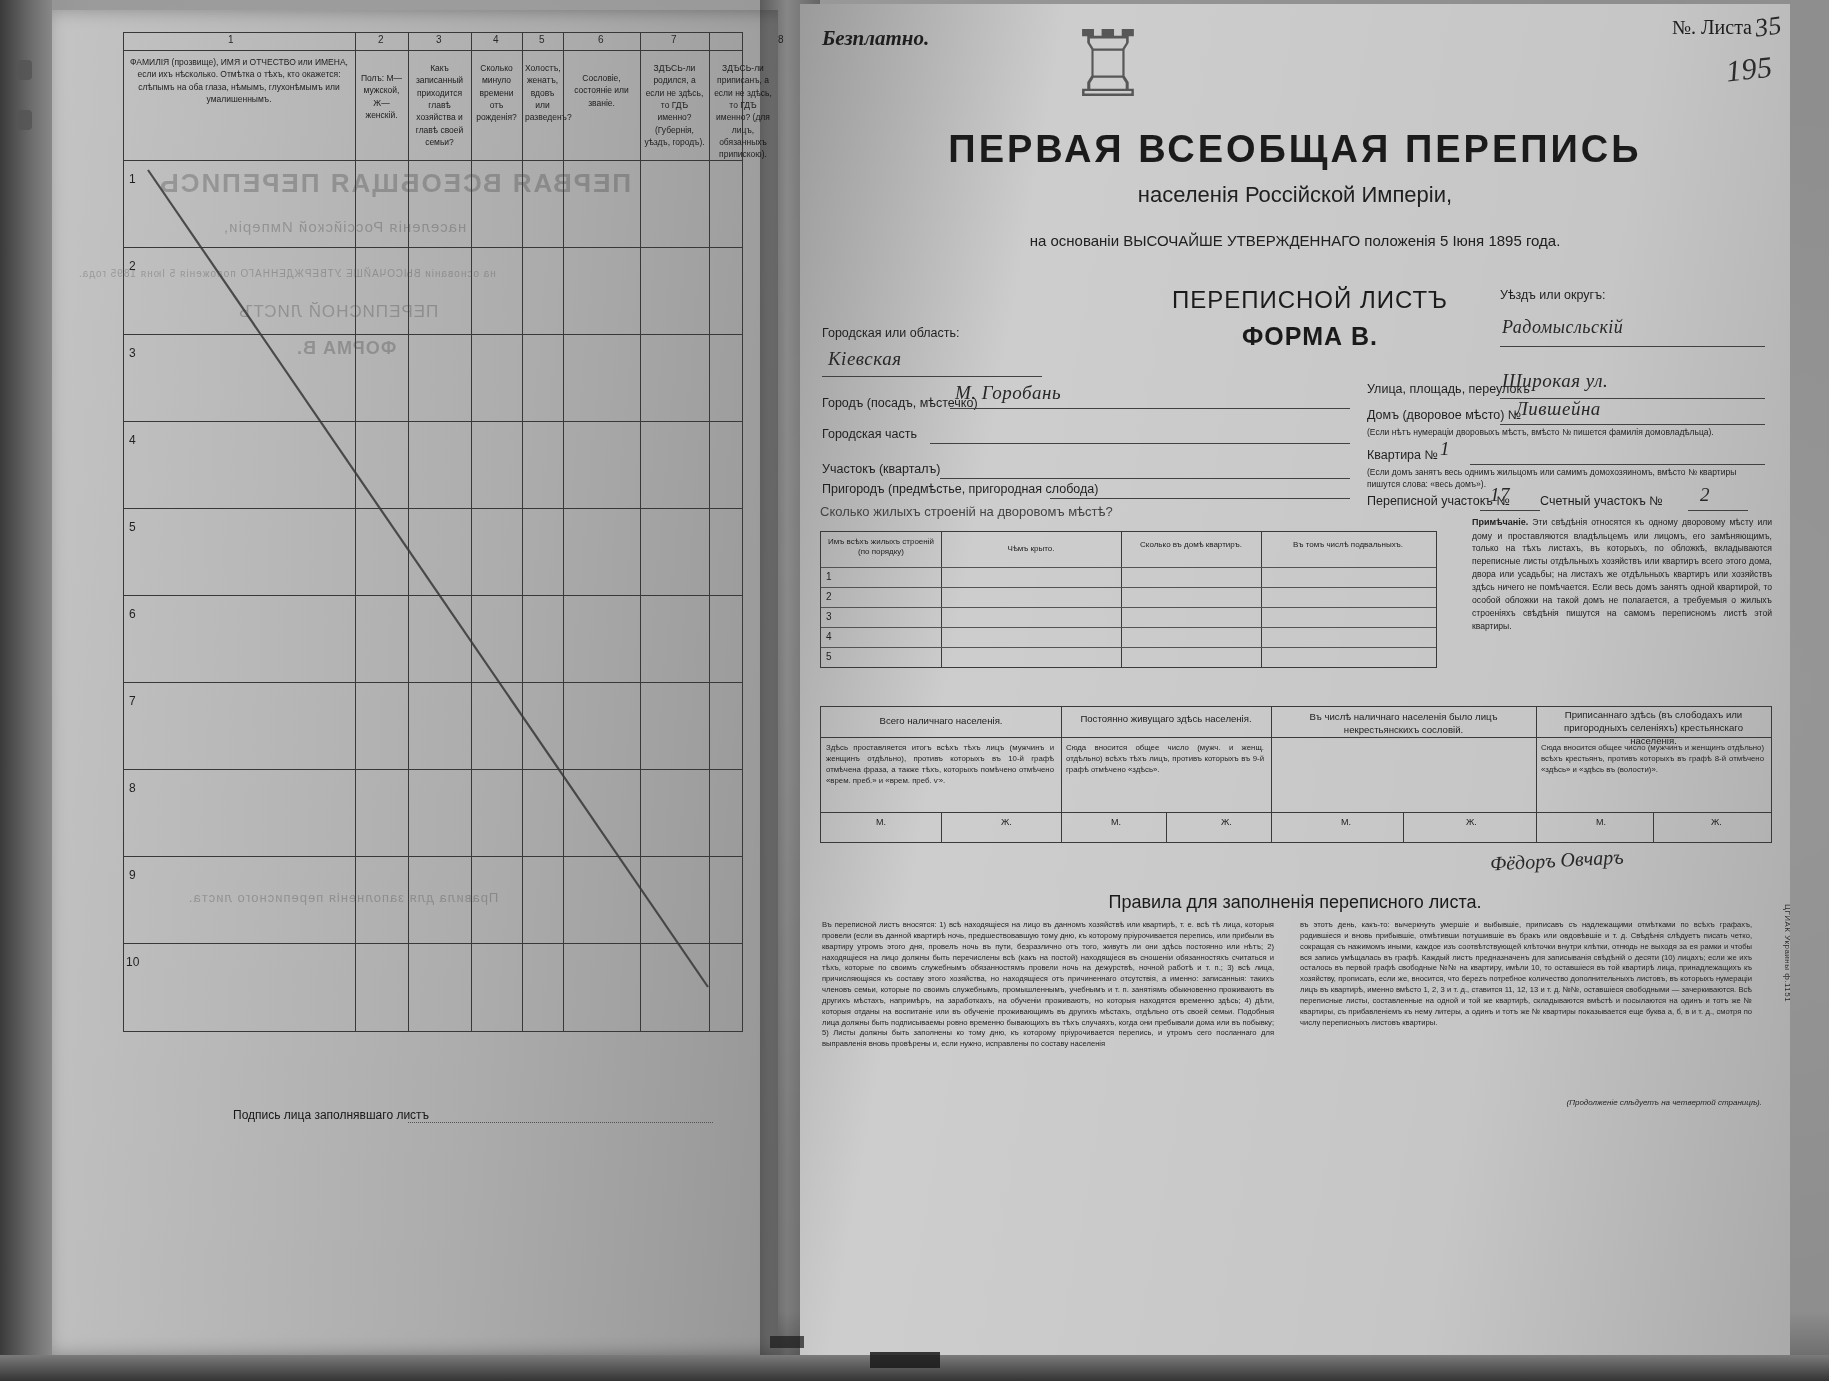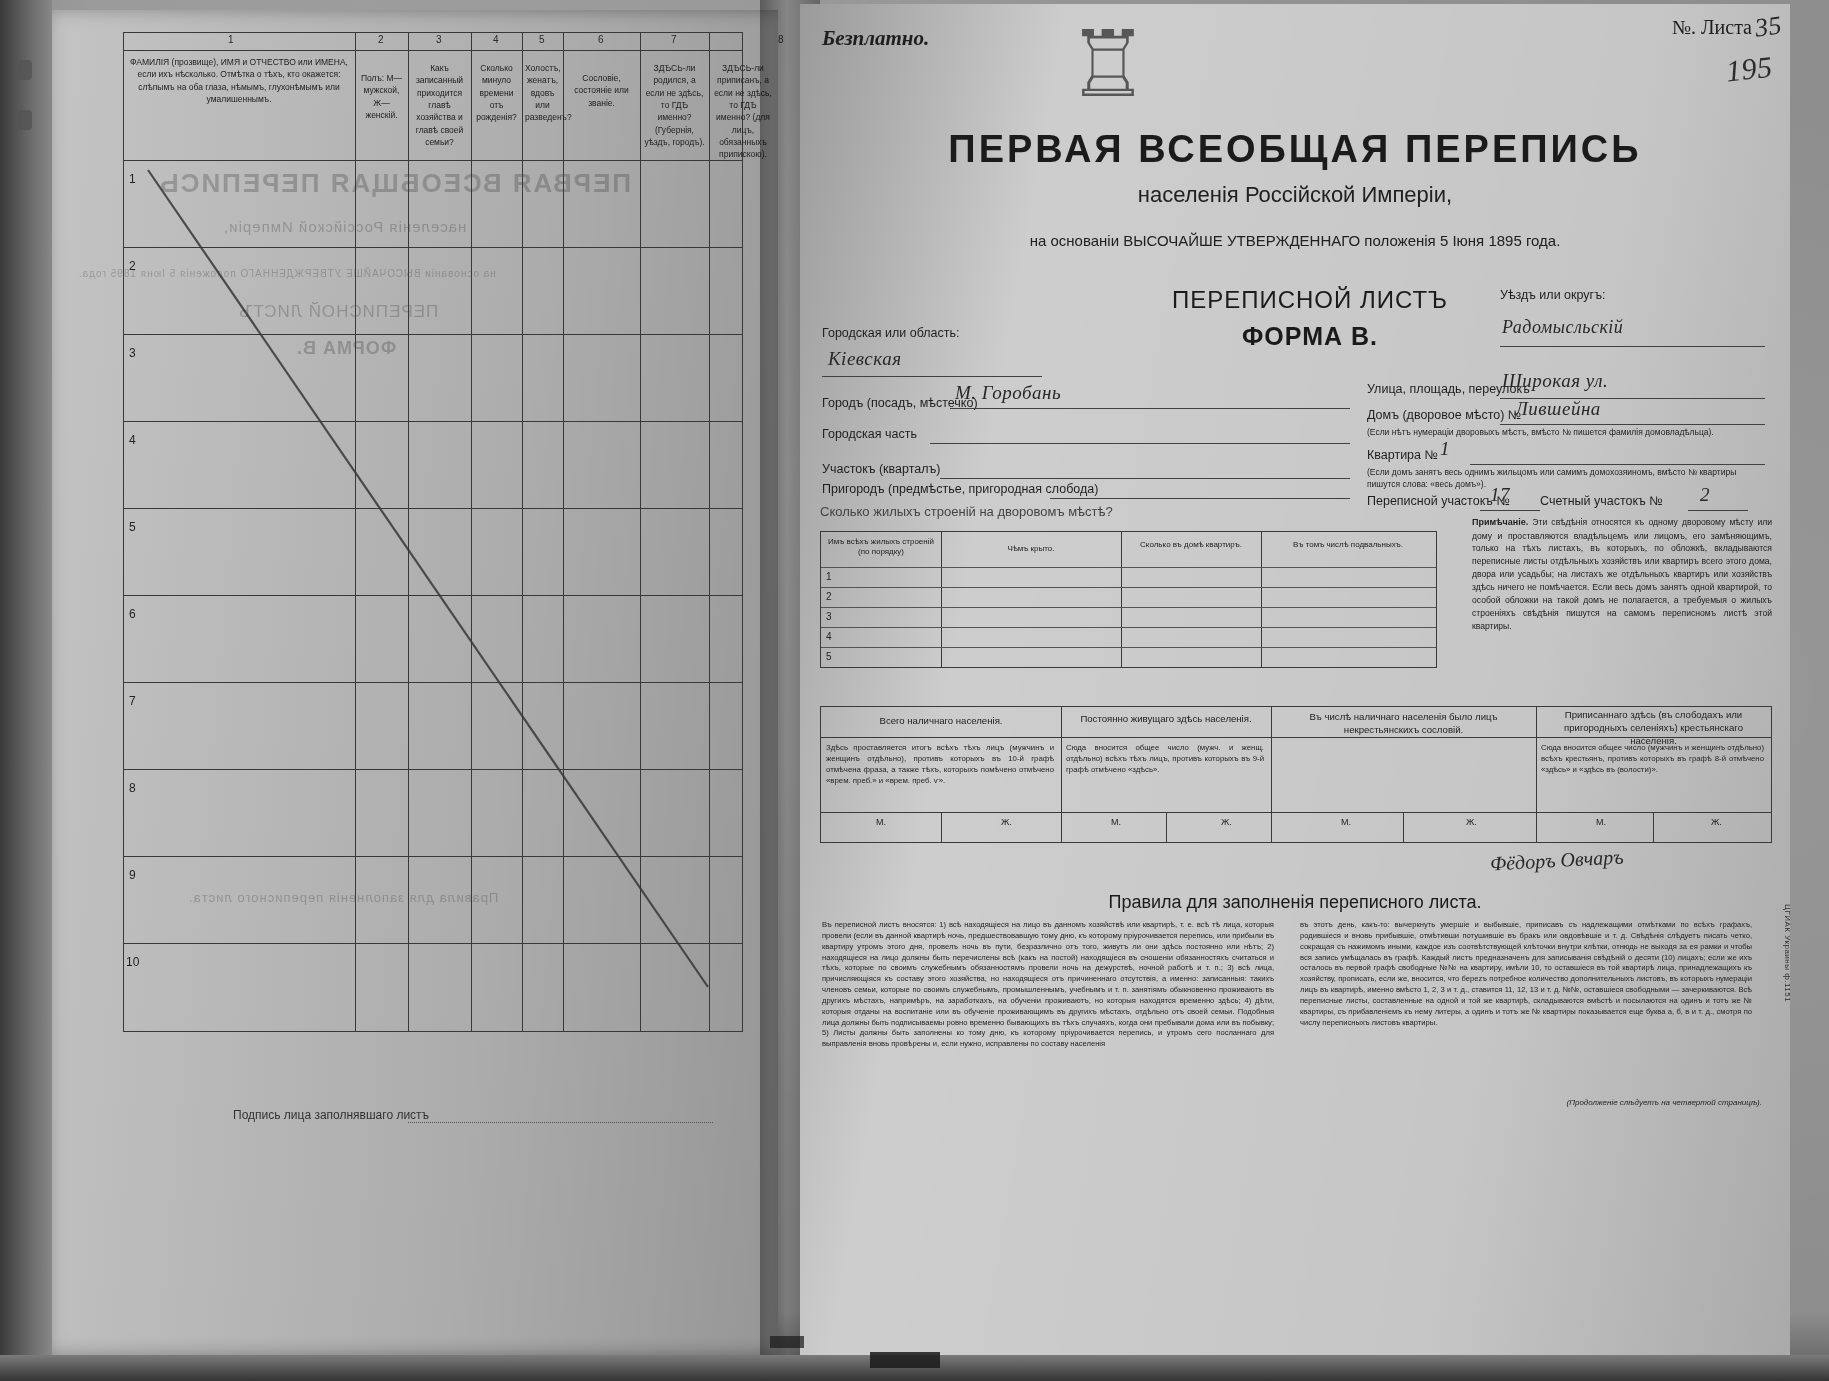--- a/index.html
+++ b/index.html
@@ -39,21 +39,21 @@
   .hdrcell{position:absolute;font-size:8.5px;line-height:1.45;color:#232120;text-align:center;
      font-family:"Liberation Sans",sans-serif;}
   .rownum{position:absolute;left:6px;font-size:12px;font-family:"Liberation Sans",sans-serif;color:#241f1c;}
 
   #diag{position:absolute;left:0;top:0;width:620px;height:1000px;pointer-events:none;}
 
   
   .ghost{position:absolute;color:rgba(60,58,54,.30);font-family:"Liberation Sans",sans-serif;
      transform:scaleX(-1);letter-spacing:1px;}
 
-  #lsign{position:absolute;left:185px;top:1098px;font-size:12px;font-family:"Liberation Sans",sans-serif;color:#4c1d95;}
+  #lsign{position:absolute;left:185px;top:1098px;font-size:12px;font-family:"Liberation Sans",sans-serif;color:#0f172a;}
   #lsignline{position:absolute;left:360px;top:1112px;width:305px;border-bottom:1px dotted #55524d;}
 
   
   #free{position:absolute;left:22px;top:22px;font-size:21px;font-style:italic;font-weight:bold;
      font-family:"Liberation Serif",serif;color:#201e1b;}
   #sheetno{position:absolute;right:38px;top:12px;font-size:20px;font-weight:normal;font-family:"Liberation Serif",serif;color:#1f1d1a;}
   #sheetno-val{position:absolute;right:8px;top:8px;font-size:26px;font-family:"Liberation Serif",serif;
      color:#2a2724;transform:rotate(-8deg);font-style:italic;}
   #pagestamp{position:absolute;right:18px;top:48px;font-size:30px;font-style:italic;color:#2f2c28;transform:rotate(-6deg);}
 

